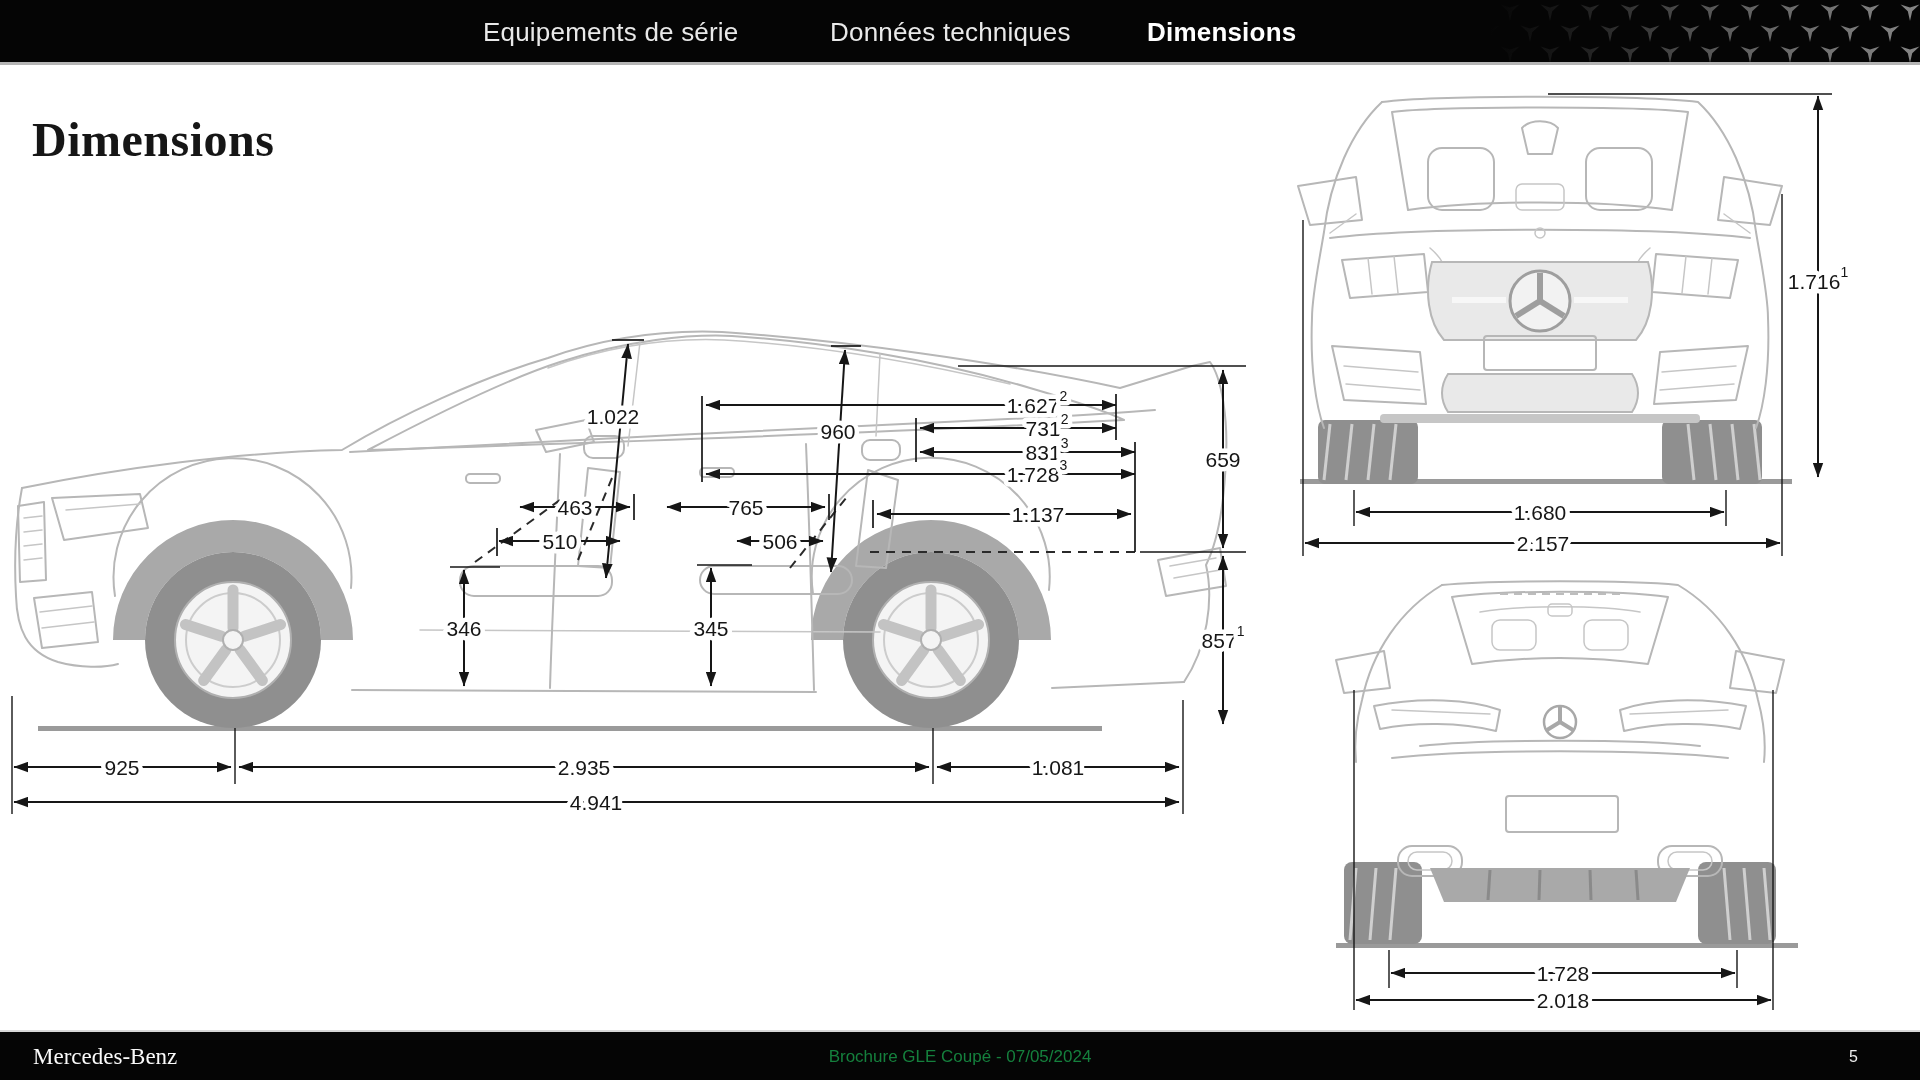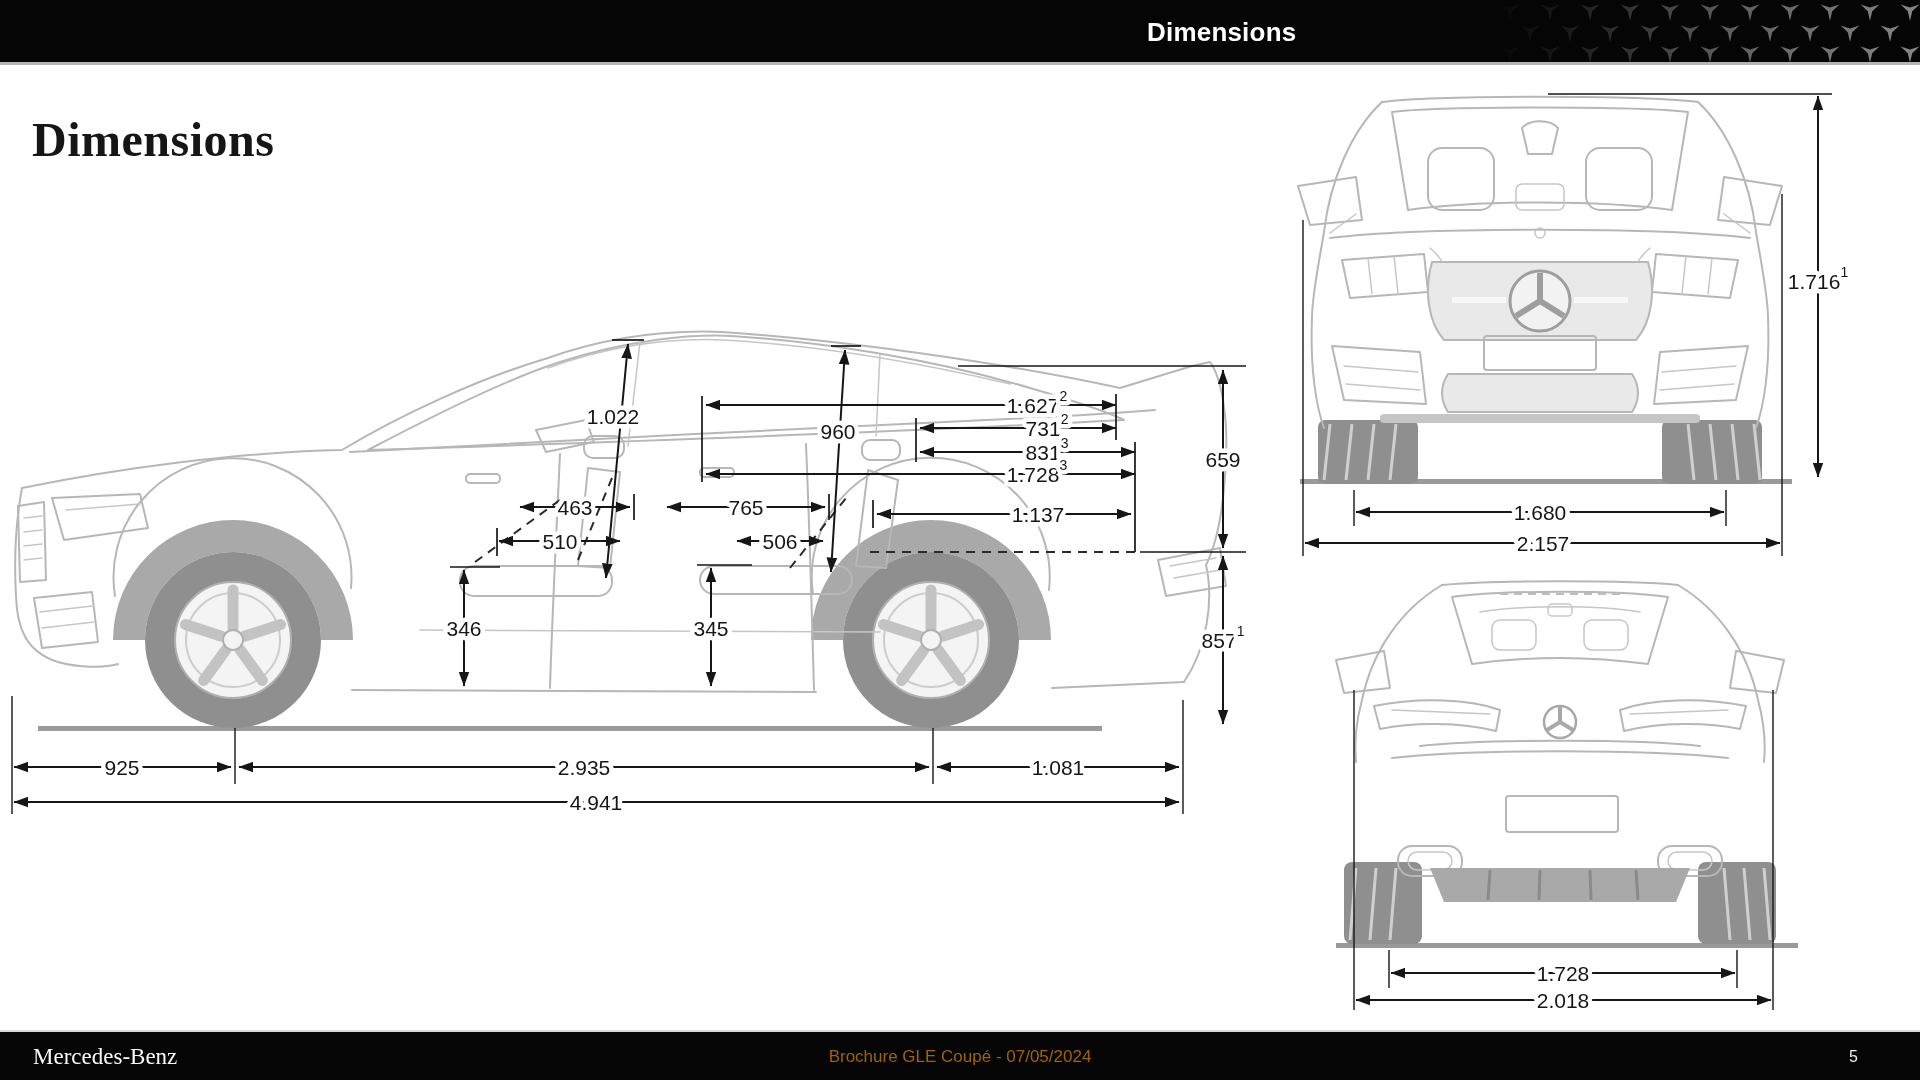--- a/index.html
+++ b/index.html
@@ -65,33 +65,35 @@
   #footer {
     position:absolute; left:0; top:1032px; width:1920px; height:48px;
     background:#050505; z-index:20;
   }
   #footer-brand {
     position:absolute; left:33px; top:0; height:56px; line-height:50px;
     font-family:"Liberation Serif", serif; font-size:23px; color:#fafafa;
   }
   #footer-center {
     position:absolute; left:0; width:1920px; text-align:center; top:0;
-    height:48px; line-height:50px; font-size:17px; color:#a16207;
+    height:48px; line-height:50px; font-size:17px; color:#15803d;
   }
   #footer-page {
     position:absolute; right:62px; top:0; height:48px; line-height:50px;
     font-size:16px; color:#ededed;
   }
 </style>
 </head>
 <body>
 
 <div id="page">
 
   <div id="topnav">
+    <div class="tab" style="left:483px">Equipements de série</div>
+    <div class="tab" style="left:830px">Données techniques</div>
     <div class="tab active" style="left:1147px">Dimensions</div>
     <svg id="starfield" width="430" height="62" viewBox="0 0 430 62">
       <defs>
         <path id="mbstar" d="M-9.5,-5.5 L0,-2.5 L9.5,-5.5 L2.2,1.3 L0,11 L-2.2,1.3 Z" fill="#8d8d8d"></path>
         <pattern id="mbstars" width="40" height="42" patternUnits="userSpaceOnUse">
           <use href="#mbstar" x="20" y="10"></use>
           <use href="#mbstar" x="0" y="31"></use>
           <use href="#mbstar" x="40" y="31"></use>
         </pattern>
       </defs>

